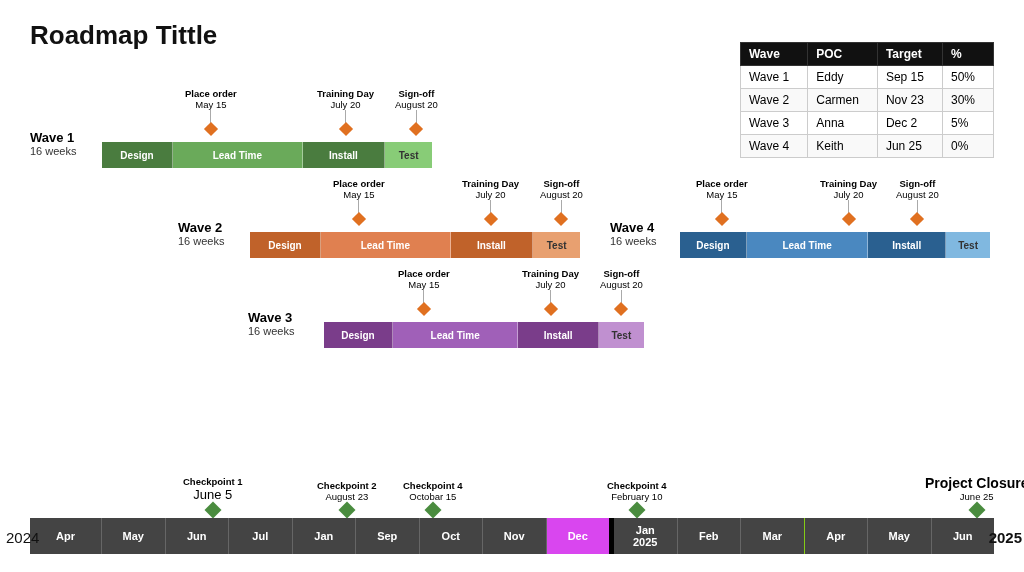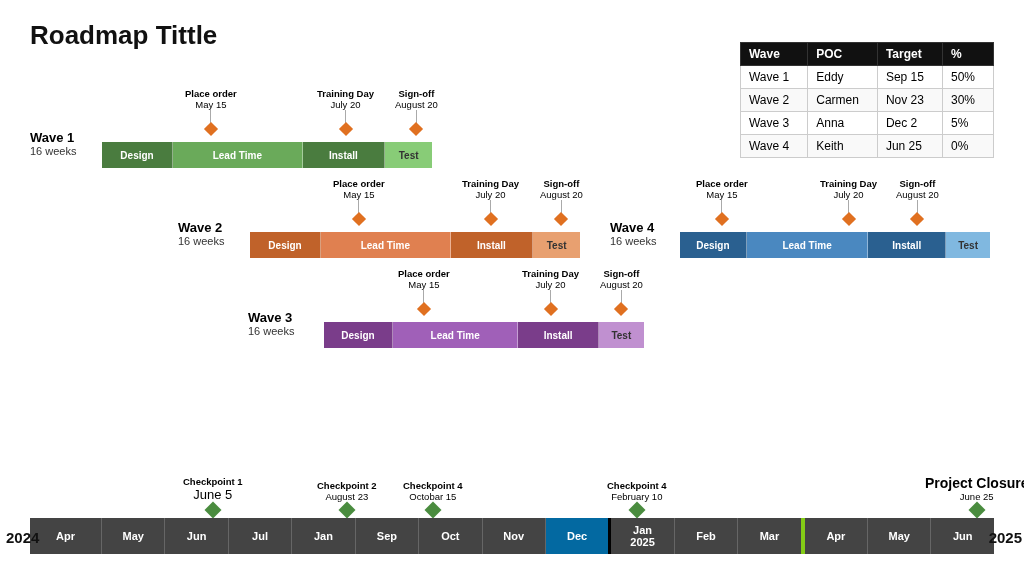--- a/index.html
+++ b/index.html
@@ -278,38 +278,38 @@
 
       <div style="position:absolute;bottom:0;left:895px;display:flex;flex-direction:column;align-items:center;">
         <div style="font-size:14px;font-weight:bold;text-align:center;white-space:nowrap;">Project Closure</div>
         <div style="font-size:9.5px;text-align:center;white-space:nowrap;">June 25</div>
         <div style="width:12px;height:12px;transform:rotate(45deg);background:#4a8c3f;margin-top:2px;"></div>
       </div>
     </div>
 
     <div style="position:absolute;bottom:0;left:0;right:0;height:36px;display:flex;align-items:stretch;">
 
-      <div style="position:absolute;bottom:8px;left:-24px;font-size:15px;font-weight:700;color:#111;">2024</div>
+      <div style="position:absolute;bottom:8px;left:-24px;font-size:15px;font-weight:400;color:#111;">2024</div>
 
       <div style="position:absolute;bottom:8px;right:-28px;font-size:15px;font-weight:900;color:#111;">2025</div>
 
       <div style="width:72px;flex-shrink:0;background:#444;color:#fff;font-size:11px;font-weight:bold;display:flex;align-items:center;justify-content:center;border-right:1px solid #666;">Apr</div>
       <div style="flex:1;background:#444;color:#fff;font-size:11px;font-weight:bold;display:flex;align-items:center;justify-content:center;border-right:1px solid #666;">May</div>
       <div style="flex:1;background:#444;color:#fff;font-size:11px;font-weight:bold;display:flex;align-items:center;justify-content:center;border-right:1px solid #666;">Jun</div>
       <div style="flex:1;background:#444;color:#fff;font-size:11px;font-weight:bold;display:flex;align-items:center;justify-content:center;border-right:1px solid #666;">Jul</div>
       <div style="flex:1;background:#444;color:#fff;font-size:11px;font-weight:bold;display:flex;align-items:center;justify-content:center;border-right:1px solid #666;">Jan</div>
       <div style="flex:1;background:#444;color:#fff;font-size:11px;font-weight:bold;display:flex;align-items:center;justify-content:center;border-right:1px solid #666;">Sep</div>
       <div style="flex:1;background:#444;color:#fff;font-size:11px;font-weight:bold;display:flex;align-items:center;justify-content:center;border-right:1px solid #666;">Oct</div>
       <div style="flex:1;background:#444;color:#fff;font-size:11px;font-weight:bold;display:flex;align-items:center;justify-content:center;border-right:1px solid #666;">Nov</div>
-      <div style="flex:1;background:#0369a1;color:#fff;font-size:11px;font-weight:bold;display:flex;align-items:center;justify-content:center;border-right:3px solid #000000;">Dec</div>
+      <div style="flex:1;background:#d946ef;color:#fff;font-size:11px;font-weight:bold;display:flex;align-items:center;justify-content:center;border-right:5px solid #000000;">Dec</div>
       <div style="flex:1;background:#444;color:#fff;font-size:11px;font-weight:bold;display:flex;align-items:center;justify-content:center;border-right:1px solid #666;text-align:center;line-height:1.1;flex-direction:column;">
           <span>Jan</span>
           <span>2025</span>
         </div>
       <div style="flex:1;background:#444;color:#fff;font-size:11px;font-weight:bold;display:flex;align-items:center;justify-content:center;border-right:1px solid #666;">Feb</div>
-      <div style="flex:1;background:#444;color:#fff;font-size:11px;font-weight:bold;display:flex;align-items:center;justify-content:center;border-right:4px solid #84cc16;">Mar</div>
+      <div style="flex:1;background:#444;color:#fff;font-size:11px;font-weight:bold;display:flex;align-items:center;justify-content:center;border-right:1px solid #84cc16;">Mar</div>
       <div style="flex:1;background:#444;color:#fff;font-size:11px;font-weight:bold;display:flex;align-items:center;justify-content:center;border-right:1px solid #666;">Apr</div>
       <div style="flex:1;background:#444;color:#fff;font-size:11px;font-weight:bold;display:flex;align-items:center;justify-content:center;border-right:1px solid #666;">May</div>
       <div style="flex:1;background:#444;color:#fff;font-size:11px;font-weight:bold;display:flex;align-items:center;justify-content:center;">Jun</div>
     </div>
   </div>
 
 </div>
 
 </body></html>

